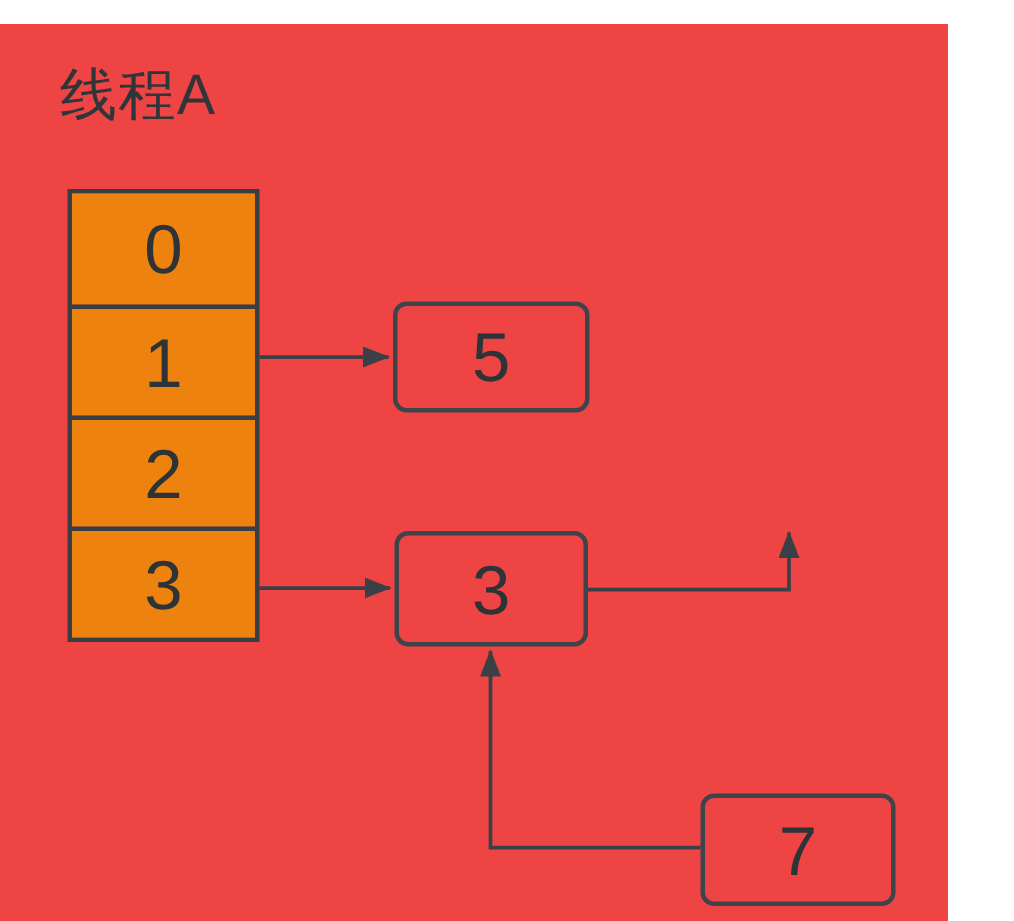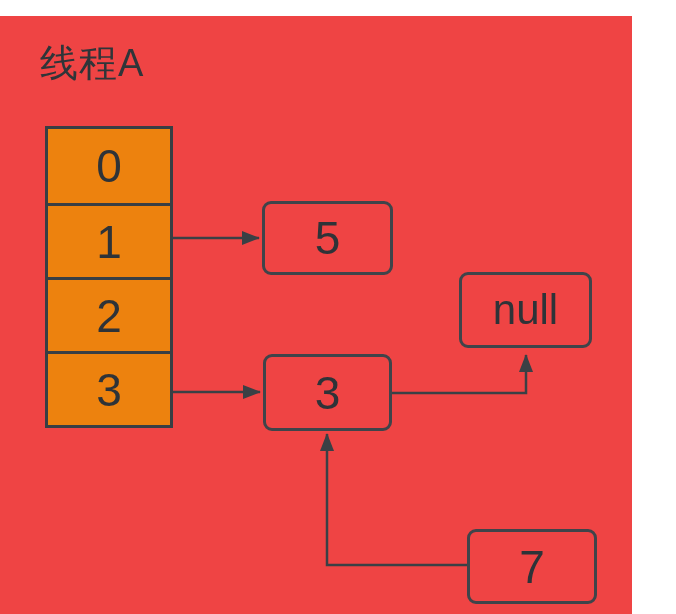--- a/index.html
+++ b/index.html
@@ -79,21 +79,20 @@
   <div class="diagram-title">线程A</div>
 
   <div class="array">
     <div class="array-cell">0</div>
     <div class="array-cell">1</div>
     <div class="array-cell">2</div>
     <div class="array-cell">3</div>
   </div>
 
   <div class="node" id="node-5">5</div>
-  <div class="node" id="node-null">null</div>
   <div class="node" id="node-3">3</div>
   <div class="node" id="node-7">7</div>
 
   <svg class="edges-layer" width="676" height="614" viewBox="0 0 676 614">
     <defs>
       <marker id="arrowhead" markerUnits="userSpaceOnUse" markerWidth="22" markerHeight="16" refX="17" refY="7" orient="auto">
         <path d="M0,0 L18,7 L0,14 Z" fill="#3A4045"></path>
       </marker>
     </defs>
     <path d="M173,222 L259,222" fill="none" stroke="#3A4045" stroke-width="2.5" marker-end="url(#arrowhead)"></path>

